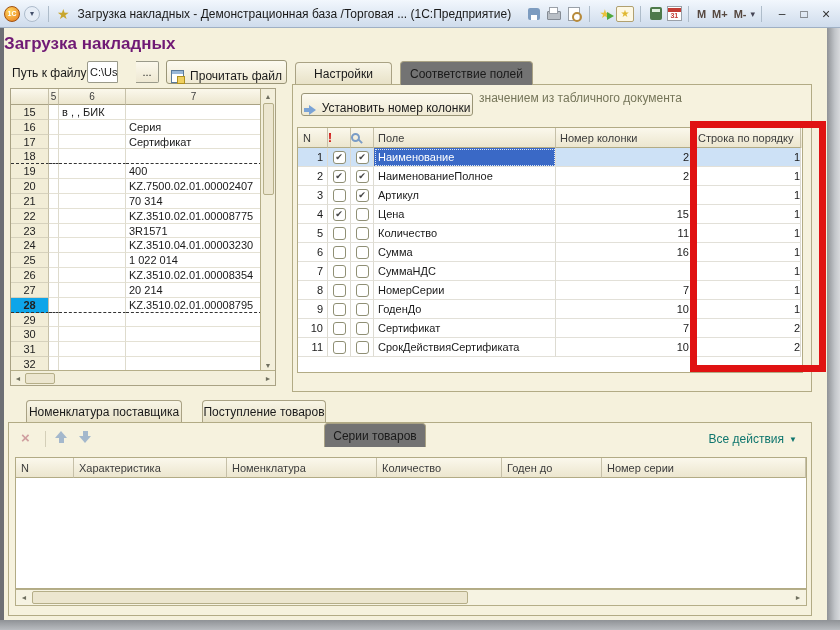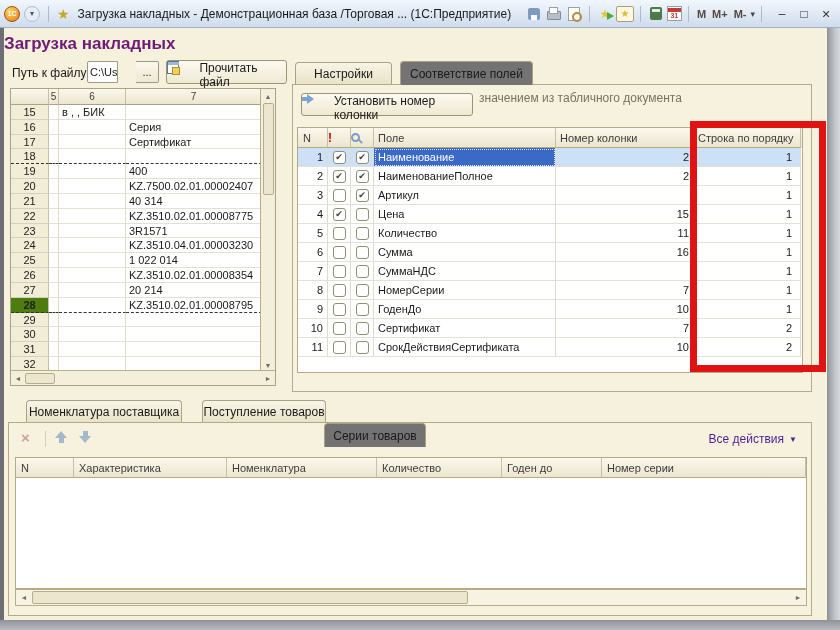--- a/index.html
+++ b/index.html
@@ -55,21 +55,21 @@
   
   .page-title{position:absolute;left:4px;top:34px;font-size:17px;font-weight:bold;color:#701a75;}
   .path-label{position:absolute;left:12px;top:66px;font-size:12px;}
   .path-input{position:absolute;left:87px;top:61px;width:31px;height:22px;background:#fff;
     border:1px solid #9a9a8a;border-radius:2px 0 0 2px;font-size:11px;padding:0 2px;
     display:flex;align-items:center;overflow:hidden;white-space:nowrap;}
   .browse-btn{position:absolute;left:136px;top:61px;width:23px;height:22px;
     border:1px solid #9a9a8a;border-left:none;border-radius:0 2px 2px 0;
     background:linear-gradient(#fbf8ec,#eee8d2);font-size:11px;display:flex;align-items:center;justify-content:center;}
   .btn{border:1px solid #9a9577;border-radius:3px;background:linear-gradient(#fcfaf0,#efe9d2);
-    display:flex;align-items:flex-start;justify-content:center;font-size:12px;gap:20px;}
+    display:flex;align-items:flex-end;justify-content:center;font-size:12px;gap:6px;}
   .read-btn{position:absolute;left:166px;top:60px;width:121px;height:24px;}
   .file-ic{width:13px;height:13px;background:#fff;border:1px solid #5a7a9a;position:relative;}
   .file-ic::before{content:"";position:absolute;left:0;top:0;width:11px;height:3px;background:#9ab8d8;}
   .file-ic::after{content:"";position:absolute;right:-2px;bottom:-2px;width:6px;height:6px;background:#f0d060;border:1px solid #b09020;}
 
   
   .tab{position:absolute;height:22px;border:1px solid #a9a284;border-bottom:none;
     border-radius:4px 4px 0 0;background:linear-gradient(#f8f5e6,#e8e2c8);
     display:flex;align-items:center;justify-content:center;font-size:12px;z-index:1;}
   .tab.active{background:#737373;height:24px;z-index:3;}
@@ -92,21 +92,21 @@
   .mhead{height:20px;background:linear-gradient(#fbf8ec,#ebe5cd);}
   .mcell{display:flex;align-items:center;font-size:11px;border-right:1px solid #dddbd2;
     border-bottom:1px solid #e2e0d8;overflow:hidden;white-space:nowrap;}
   .mhead .mcell{border-right:1px solid #c6c0a8;border-bottom:1px solid #b2ab85;color:#3c3c3c;justify-content:flex-start;}
   .c-n{width:30px;justify-content:flex-end;padding-right:4px;}
   .mhead .c-n{justify-content:flex-start;padding-left:5px;}
   .c-cb{width:23px;justify-content:center;}
   .c-f{width:182px;padding-left:4px;}
   .c-k{width:138px;justify-content:flex-end;padding-right:4px;}
   .mhead .c-k{justify-content:flex-start;padding-left:4px;}
-  .c-o{width:107px;justify-content:flex-end;padding-right:8px;}
+  .c-o{width:107px;justify-content:flex-end;padding-right:0;}
   .mhead .c-o{justify-content:flex-start;padding-left:4px;}
   .mrow.sel .mcell{background:#cde1f6;}
   .mrow.sel .c-f{background:#3a69c6;color:#fff;outline:1px dotted #d9e6f8;outline-offset:-2px;}
   .mfill{height:15px;background:#fff;}
   .cb{width:13px;height:13px;background:#fff;border:1px solid #8f8f74;border-radius:3px;
     display:flex;align-items:center;justify-content:center;font-size:9px;color:#444;}
   .excl{color:#cc0000;font-weight:bold;font-size:12px;}
   .mag{width:9px;height:9px;border:2px solid #7a9cc6;border-radius:50%;position:relative;}
   .mag::after{content:"";position:absolute;width:6px;height:2px;background:#7a9cc6;
     transform:rotate(45deg);right:-5px;bottom:-2px;}
@@ -122,37 +122,37 @@
     display:flex;align-items:center;justify-content:center;}
   .srow{display:flex;height:14.83px;}
   .sc{font-size:11px;display:flex;align-items:center;overflow:hidden;white-space:nowrap;
     border-right:1px solid #dedbcd;border-bottom:1px solid #e4e1d4;}
   .sc-num{width:38px;background:#f2edd7;border-right:1px solid #c6c0a8;border-bottom:1px solid #d6d1bc;
     justify-content:center;color:#222;}
   .sc-5{width:10px;}
   .sc-6{width:67px;padding-left:3px;}
   .sc-7{width:136px;padding-left:3px;}
   .srow.dash .sc{border-bottom:1px dashed #333;}
-  .srow.cur .sc-num{font-weight:bold;background:#4d7c0f;}
+  .srow.cur .sc-num{font-weight:bold;background:#0ea5e9;}
   .vscroll{position:absolute;right:0;top:0;width:15px;height:283px;background:#f3efdb;
     border-left:1px solid #b5ae88;display:flex;flex-direction:column;align-items:center;}
   .hscroll{position:absolute;left:0;bottom:0;height:15px;background:#f3efdb;
     border-top:1px solid #b5ae88;display:flex;align-items:center;}
   .sb-arrow{font-size:7px;color:#6f6f5f;width:14px;height:14px;display:flex;align-items:center;justify-content:center;flex:none;}
   .sb-thumb{background:#ece6cf;border:1px solid #b5ae88;border-radius:2px;flex:none;}
 
   
   .bt-toolbar-x{position:absolute;left:12px;top:6px;font-size:15px;font-weight:bold;color:#cf9f9f;}
   .bt-sep{position:absolute;left:36px;top:8px;width:1px;height:16px;background:#d4cfb8;}
   .arrow-btn{position:absolute;top:6px;width:16px;height:16px;display:flex;flex-direction:column;align-items:center;justify-content:center;}
   .arr-up i{width:0;height:0;border-left:6px solid transparent;border-right:6px solid transparent;border-bottom:7px solid #a4b8cc;}
   .arr-up b{width:5px;height:5px;background:#a4b8cc;}
   .arr-dn i{width:0;height:0;border-left:6px solid transparent;border-right:6px solid transparent;border-top:7px solid #a4b8cc;}
   .arr-dn b{width:5px;height:5px;background:#a4b8cc;}
-  .all-actions{position:absolute;right:14px;top:9px;font-size:12px;color:#4c1d95;display:flex;align-items:center;gap:5px;}
+  .all-actions{position:absolute;right:14px;top:9px;font-size:12px;color:#0f766e;display:flex;align-items:center;gap:5px;}
   .all-actions .dd{font-size:8px;}
   .btable{position:absolute;left:6px;top:34px;width:792px;border:1px solid #b2ab85;background:#fff;}
   .bt-head{display:flex;height:20px;background:linear-gradient(#fbf8ec,#ebe5cd);}
   .bhc{border-right:1px solid #c6c0a8;border-bottom:1px solid #b2ab85;font-size:11px;color:#3c3c3c;
     display:flex;align-items:center;padding-left:5px;overflow:hidden;white-space:nowrap;}
   .bt-body{height:110px;background:#fff;}
   .b-hscroll{position:absolute;left:6px;top:166px;width:792px;height:17px;background:#f6f3e2;
     border:1px solid #b5ae88;display:flex;align-items:center;}
 </style>
 </head>
@@ -416,21 +416,21 @@
         <div class="srow">
           <div class="sc sc-num">20</div>
           <div class="sc sc-5"></div>
           <div class="sc sc-6"></div>
           <div class="sc sc-7">KZ.7500.02.01.00002407</div>
         </div>
         <div class="srow">
           <div class="sc sc-num">21</div>
           <div class="sc sc-5"></div>
           <div class="sc sc-6"></div>
-          <div class="sc sc-7">40 314</div>
+          <div class="sc sc-7">70 314</div>
         </div>
         <div class="srow">
           <div class="sc sc-num">22</div>
           <div class="sc sc-5"></div>
           <div class="sc sc-6"></div>
           <div class="sc sc-7">KZ.3510.02.01.00008775</div>
         </div>
         <div class="srow">
           <div class="sc sc-num">23</div>
           <div class="sc sc-5"></div>

